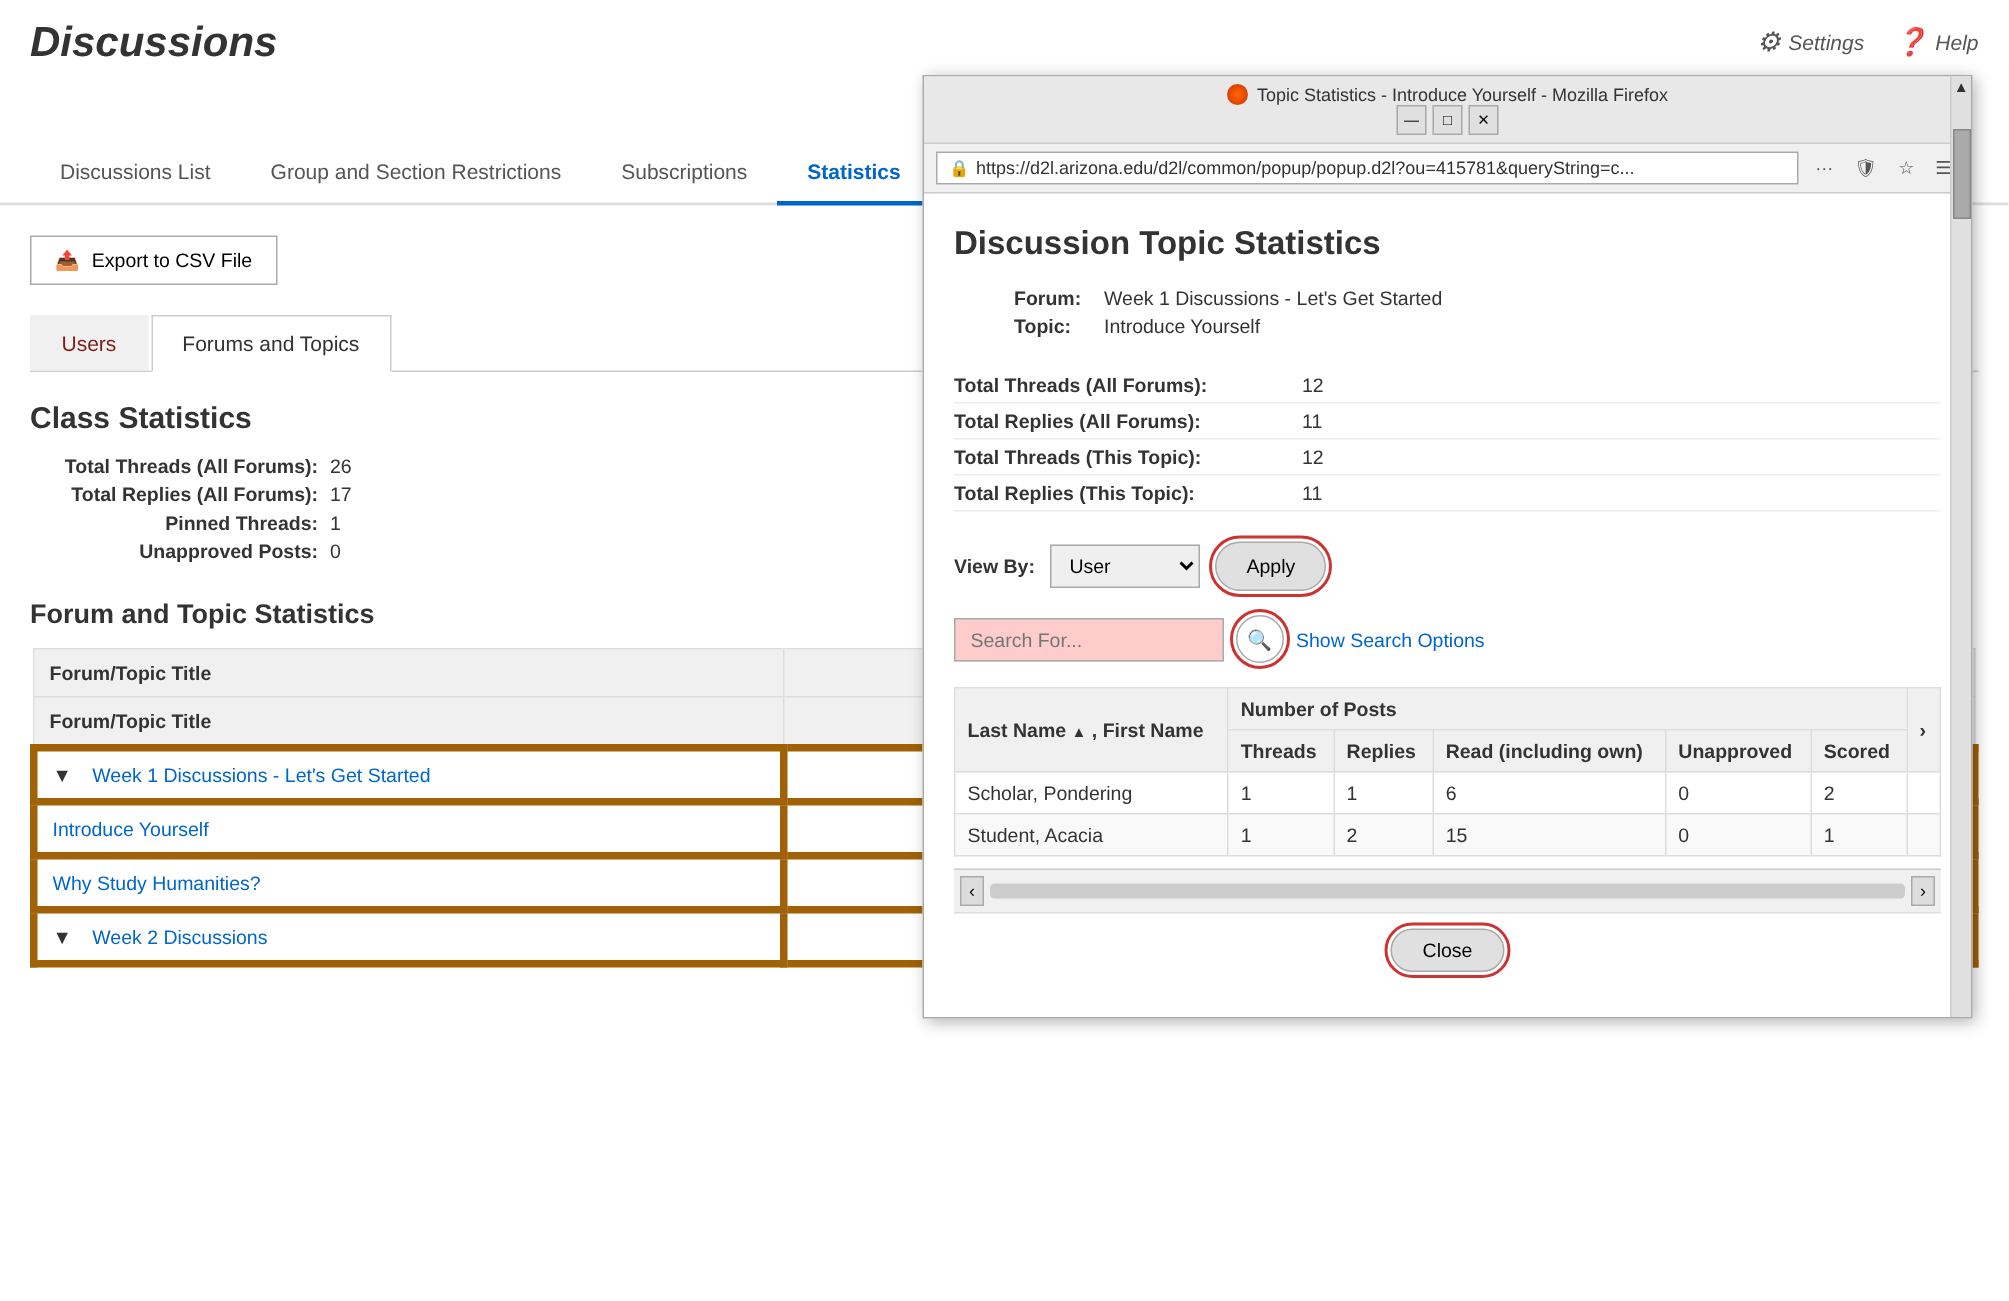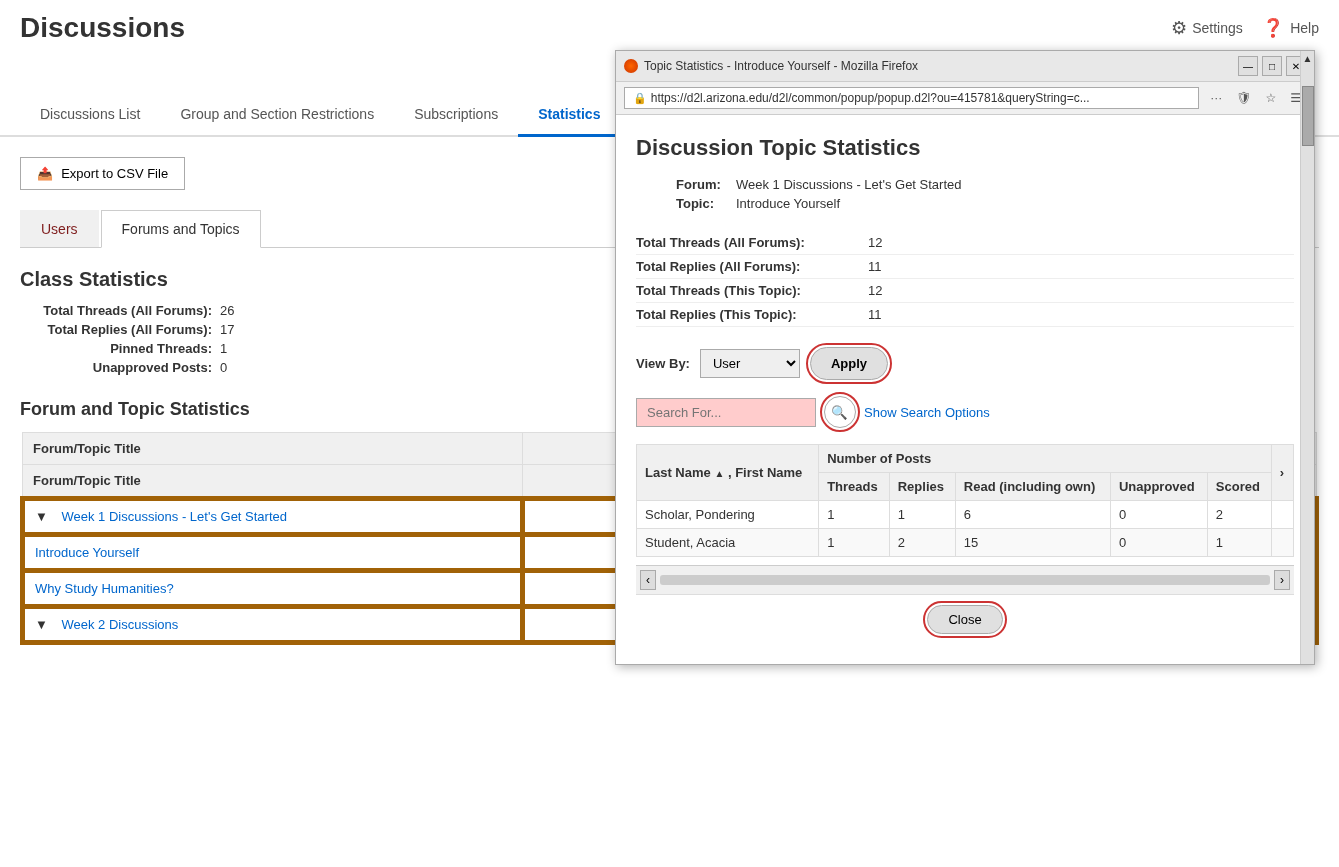--- a/index.html
+++ b/index.html
@@ -38,21 +38,21 @@
     .forum-table th { background: #f0f0f0; padding: 8px 10px; text-align: left; border: 1px solid #ddd; font-size: 13px; }
     .forum-table td { padding: 8px 10px; border: 5px solid #a16207; font-size: 13px; }
     .forum-link { color: #0066cc; text-decoration: none; cursor: pointer; }
     .forum-indent { padding-left: 30px; }
 
     
     .popup-overlay { position: absolute; top: 40px; left: 615px; right: 0; bottom: 0; z-index: 100; }
 
     
     .firefox-window { position: absolute; top: 10px; left: 0; width: 700px; background: #fff; border: 1px solid #aaa; box-shadow: 2px 2px 10px rgba(0,0,0,0.3); display: flex; flex-direction: column; }
-    .firefox-titlebar { background: #e8e8e8; padding: 5px 8px; display: flex; align-items: center; justify-content: space-between; border-bottom: 1px solid #ccc; }
+    .firefox-titlebar { background: #e8e8e8; padding: 5px 8px; display: flex; align-items: center; justify-content: space-between; border-bottom: 1px solid #ccc; flex-direction: column; }
     .firefox-title-text { font-size: 12px; color: #333; display: flex; align-items: center; gap: 6px; }
     .ff-icon { width: 14px; height: 14px; background: radial-gradient(circle, #ff6600, #cc3300); border-radius: 50%; }
     .window-controls { display: flex; gap: 4px; }
     .win-btn { width: 20px; height: 20px; border: 1px solid #aaa; background: #e0e0e0; cursor: pointer; display: flex; align-items: center; justify-content: center; font-size: 10px; }
 
     
     .firefox-toolbar { background: #f0f0f0; padding: 5px 8px; border-bottom: 1px solid #ccc; display: flex; align-items: center; gap: 6px; }
     .url-bar { flex: 1; display: flex; align-items: center; border: 1px solid #aaa; background: #fff; padding: 3px 8px; font-size: 11px; color: #333; gap: 4px; }
     .lock-icon { color: #5a5; font-size: 11px; }
     .ff-menu-icons { display: flex; gap: 4px; }
@@ -67,21 +67,21 @@
 
     .stats-block { margin-bottom: 20px; }
     .stat-line { display: flex; align-items: center; gap: 12px; padding: 4px 0; font-size: 13px; border-bottom: 1px solid #eee; }
     .stat-line-label { font-weight: bold; min-width: 220px; }
     .stat-line-value { font-size: 13px; }
 
     
     .view-by-row { display: flex; align-items: center; gap: 10px; margin-bottom: 16px; }
     .view-by-label { font-size: 13px; font-weight: bold; }
     .view-by-select { padding: 5px 8px; border: 1px solid #aaa; font-size: 13px; min-width: 100px; }
-    .apply-btn { padding: 8px 20px; background: #e0e0e0; border: 1px solid #aaa; cursor: pointer; font-size: 13px; border-radius: 20px; outline: 2px solid #cc3333; outline-offset: 2px; font-weight: bold; }
+    .apply-btn { padding: 8px 20px; background: #e0e0e0; border: 1px solid #aaa; cursor: pointer; font-size: 13px; border-radius: 20px; outline: 2px solid #cc3333; outline-offset: 2px; }
 
     
     .search-row { display: flex; align-items: center; gap: 8px; margin-bottom: 16px; }
     .search-input { padding: 6px 10px; border: 1px solid #aaa; font-size: 13px; width: 180px; background: #ffcccc; }
     .search-btn { width: 32px; height: 32px; border: 1px solid #aaa; background: #fff; cursor: pointer; display: flex; align-items: center; justify-content: center; border-radius: 50%; outline: 2px solid #cc3333; outline-offset: 2px; }
     .search-options-link { color: #0066cc; text-decoration: none; cursor: pointer; font-size: 13px; }
 
     
     .results-table { width: 100%; border-collapse: collapse; font-size: 13px; }
     .results-table th { background: #f0f0f0; padding: 6px 8px; border: 1px solid #ddd; text-align: left; font-weight: bold; }
@@ -104,21 +104,21 @@
     
     .popup-scrollbar { position: absolute; right: 0; top: 0; bottom: 0; width: 14px; background: #e0e0e0; border-left: 1px solid #ccc; display: flex; flex-direction: column; align-items: center; }
     .scrollbar-thumb { width: 12px; height: 60px; background: #aaa; margin-top: 20px; border: 1px solid #888; }
     .scrollbar-arrow { font-size: 10px; cursor: pointer; padding: 2px; }
   </style>
 </head>
 <body>
 
 <div class="main-page">
 
-  <div style="display:flex; align-items:center; justify-content:space-between; padding: 12px 20px 0 20px; background:#fff;">
+  <div style="display:flex; align-items:center; justify-content:space-between; padding: 12px 20px 0 20px; background:#fff;font-style:italic;">
     <h1 style="font-size:28px; font-weight:bold; color:#333;">Discussions</h1>
     <div class="top-bar-actions">
       <div class="top-bar-link">
         <span style="font-size:18px;">⚙</span>
         <span>Settings</span>
       </div>
       <div class="top-bar-link">
         <span style="font-size:18px;">❓</span>
         <span>Help</span>
       </div>

